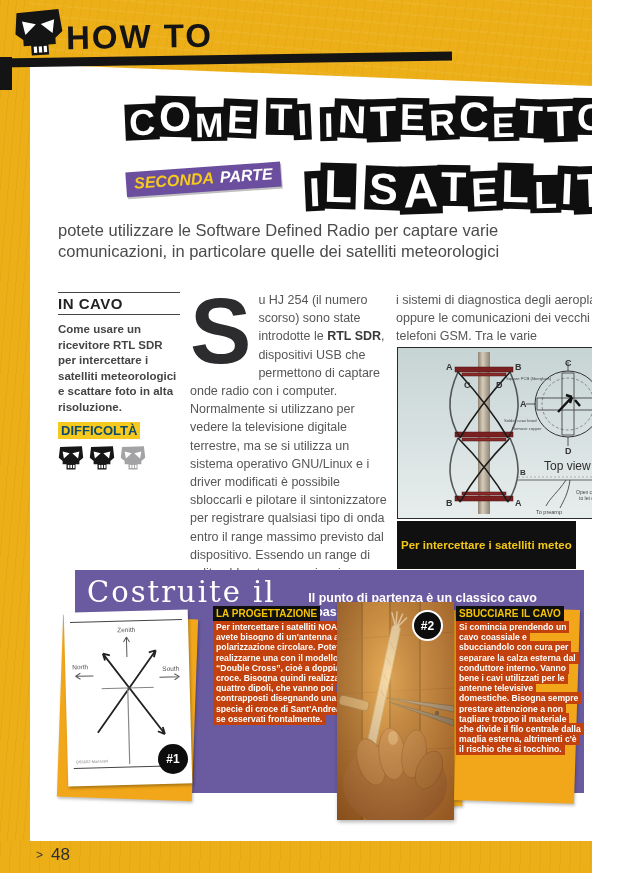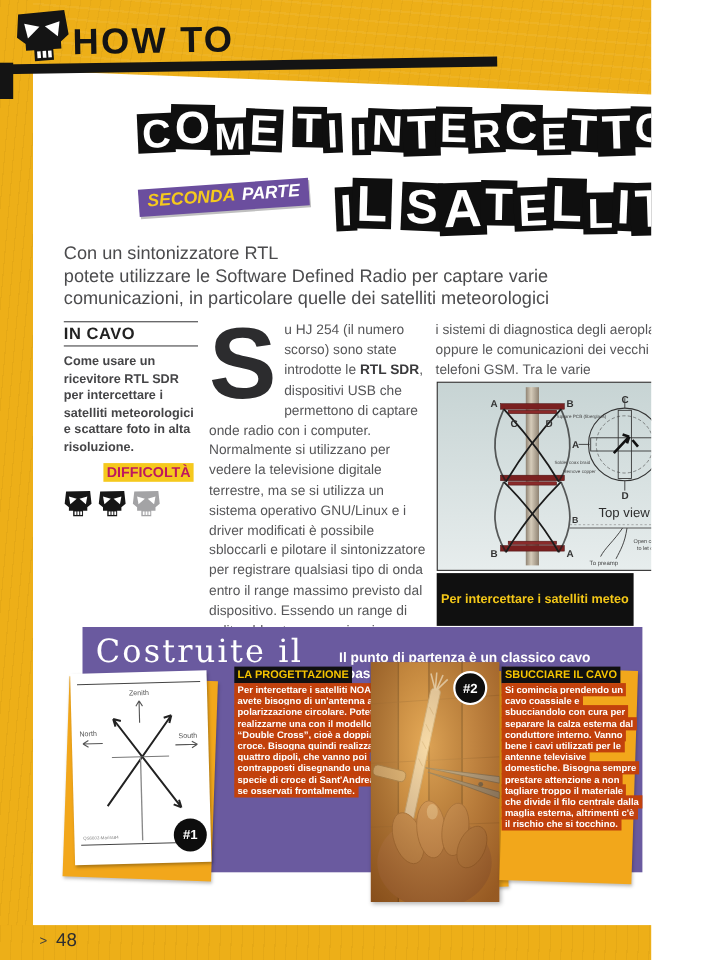--- a/index.html
+++ b/index.html
@@ -39,22 +39,22 @@
   .parte-banner .p2{color:#fff;margin-left:6px;}
 
   
   .intro{left:58px;top:220px;width:556px;font-size:16.5px;line-height:20.5px;color:#4b4b4d;}
 
   
   .inbreve{left:58px;top:292px;width:122px;color:#3c3c3e;}
   .inbreve .rule{border:0;border-top:1.5px solid #454547;margin:0;}
   .inbreve h3{margin:2px 0;font-size:15px;letter-spacing:.5px;color:#222;}
   .inbreve p{margin:7px 0 6px;font-size:11.5px;font-weight:bold;line-height:15.5px;color:#454547;}
-  .difficulty{display:inline-block;background:#F5C91D;color:#be185d;font-weight:800;
-    font-size:13px;padding:1px 3px;margin-left:36px;}
+  .difficulty{display:inline-block;background:#F5C91D;color:#0c4a6e;font-weight:800;
+    font-size:13px;padding:1px 3px;}
   .skulls{margin-top:6px;display:flex;gap:5px;}
   .skulls svg{width:26px;height:27px;}
 
   
   .col1{left:190px;top:291px;width:199px;font-size:12.5px;line-height:18.2px;color:#565658;}
   .col2{left:396px;top:291px;width:228px;font-size:12.5px;line-height:18.2px;color:#565658;}
   .dropcap{float:left;font-size:92px;line-height:74px;font-weight:bold;color:#2c2c2e;
     margin:3px 7px 0 0;font-family:"Liberation Sans",sans-serif;}
   .bold-ink{font-weight:bold;color:#3a3a3c;}
 
@@ -127,21 +127,20 @@
   <div class="abs howto-bar"></div>
   <div class="abs howto-nub"></div>
 
   <div class="abs ransom title1"><span class="blk" style="font-size: 36px; transform: rotate(-2.5deg) translateY(2px);">C</span><span class="blk" style="font-size: 41px; transform: rotate(1.5deg) translateY(-2px);">O</span><span class="blk" style="font-size: 34px; transform: rotate(-1deg) translateY(4px);">M</span><span class="blk" style="font-size: 39px; transform: rotate(2.5deg) translateY(0px);">E</span><span class="gap"></span><span class="blk" style="font-size: 37px; transform: rotate(1deg) translateY(-3px);">T</span><span class="blk" style="font-size: 36px; transform: rotate(-2.5deg) translateY(2px);">I</span><span class="gap"></span><span class="blk" style="font-size: 34px; transform: rotate(-1deg) translateY(4px);">I</span><span class="blk" style="font-size: 39px; transform: rotate(2.5deg) translateY(0px);">N</span><span class="blk" style="font-size: 43px; transform: rotate(-2deg) translateY(3px);">T</span><span class="blk" style="font-size: 37px; transform: rotate(1deg) translateY(-3px);">E</span><span class="blk" style="font-size: 36px; transform: rotate(-2.5deg) translateY(2px);">R</span><span class="blk" style="font-size: 41px; transform: rotate(1.5deg) translateY(-2px);">C</span><span class="blk" style="font-size: 34px; transform: rotate(-1deg) translateY(4px);">E</span><span class="blk" style="font-size: 39px; transform: rotate(2.5deg) translateY(0px);">T</span><span class="blk" style="font-size: 43px; transform: rotate(-2deg) translateY(3px);">T</span><span class="blk" style="font-size: 37px; transform: rotate(1deg) translateY(-3px);">O</span></div>
   <div class="abs ransom title2"><span class="blk" style="font-size: 40.32px; transform: rotate(-2.5deg) translateY(2px);">I</span><span class="blk" style="font-size: 45.92px; transform: rotate(1.5deg) translateY(-2px);">L</span><span class="gap"></span><span class="blk" style="font-size: 43.68px; transform: rotate(2.5deg) translateY(0px);">S</span><span class="blk" style="font-size: 48.16px; transform: rotate(-2deg) translateY(3px);">A</span><span class="blk" style="font-size: 41.44px; transform: rotate(1deg) translateY(-3px);">T</span><span class="blk" style="font-size: 40.32px; transform: rotate(-2.5deg) translateY(2px);">E</span><span class="blk" style="font-size: 45.92px; transform: rotate(1.5deg) translateY(-2px);">L</span><span class="blk" style="font-size: 38.08px; transform: rotate(-1deg) translateY(4px);">L</span><span class="blk" style="font-size: 43.68px; transform: rotate(2.5deg) translateY(0px);">I</span><span class="blk" style="font-size: 48.16px; transform: rotate(-2deg) translateY(3px);">T</span><span class="blk" style="font-size: 41.44px; transform: rotate(1deg) translateY(-3px);">E</span></div>
   <div class="abs parte-banner">
     <span class="p1">SECONDA</span><span class="p2">PARTE</span>
   </div>
 
   <div class="abs intro">
-    <div>Con un sintonizzatore RTL</div>
     <div>potete utilizzare le Software Defined Radio per captare varie</div>
     <div>comunicazioni, in particolare quelle dei satelliti meteorologici</div>
   </div>
 
   <div class="abs inbreve">
     <hr class="rule"><h3>IN CAVO</h3><hr class="rule">
     <p>Come usare un ricevitore RTL SDR per intercettare i satelliti meteorologici e scattare foto in alta risoluzione.</p>
     <span class="difficulty">DIFFICOLTÀ</span>
     <div class="skulls">
       <svg viewBox="0 0 40 42">

